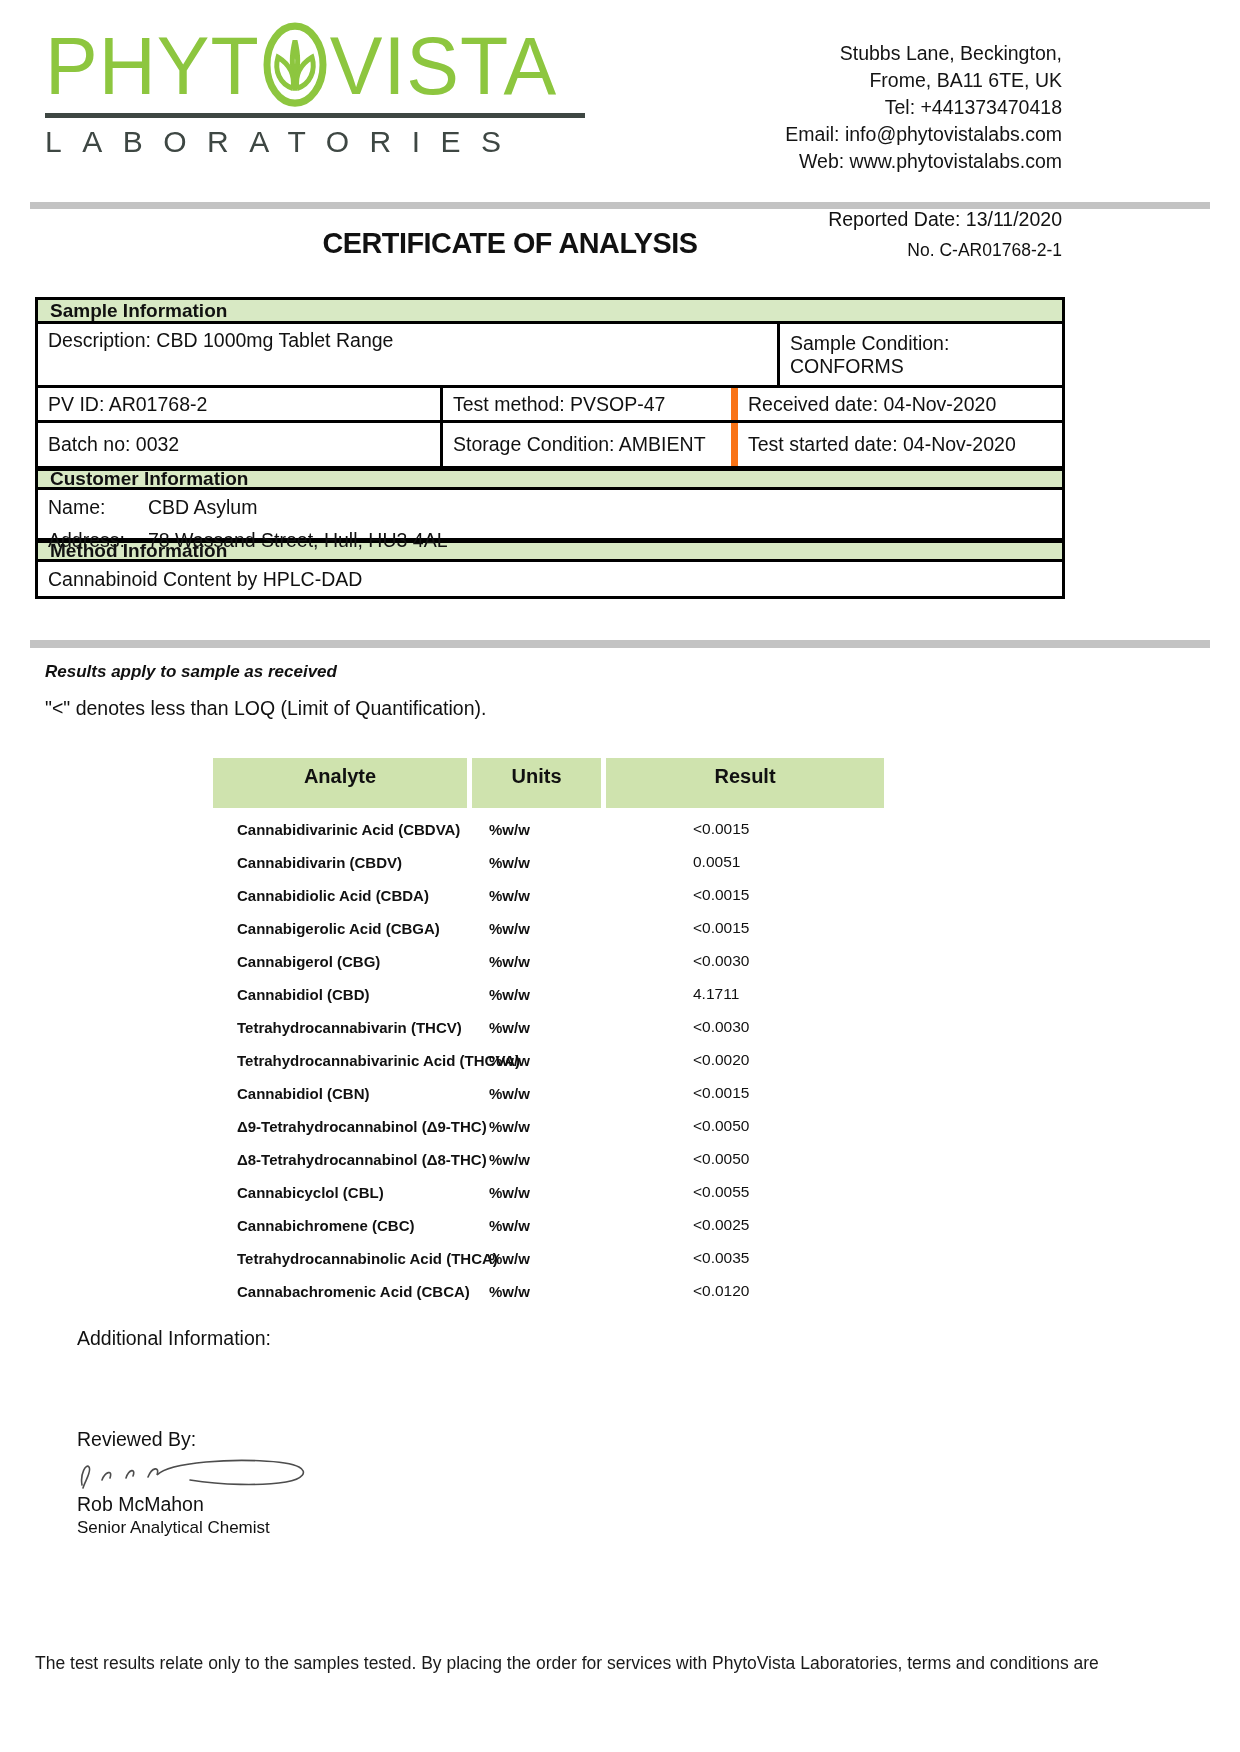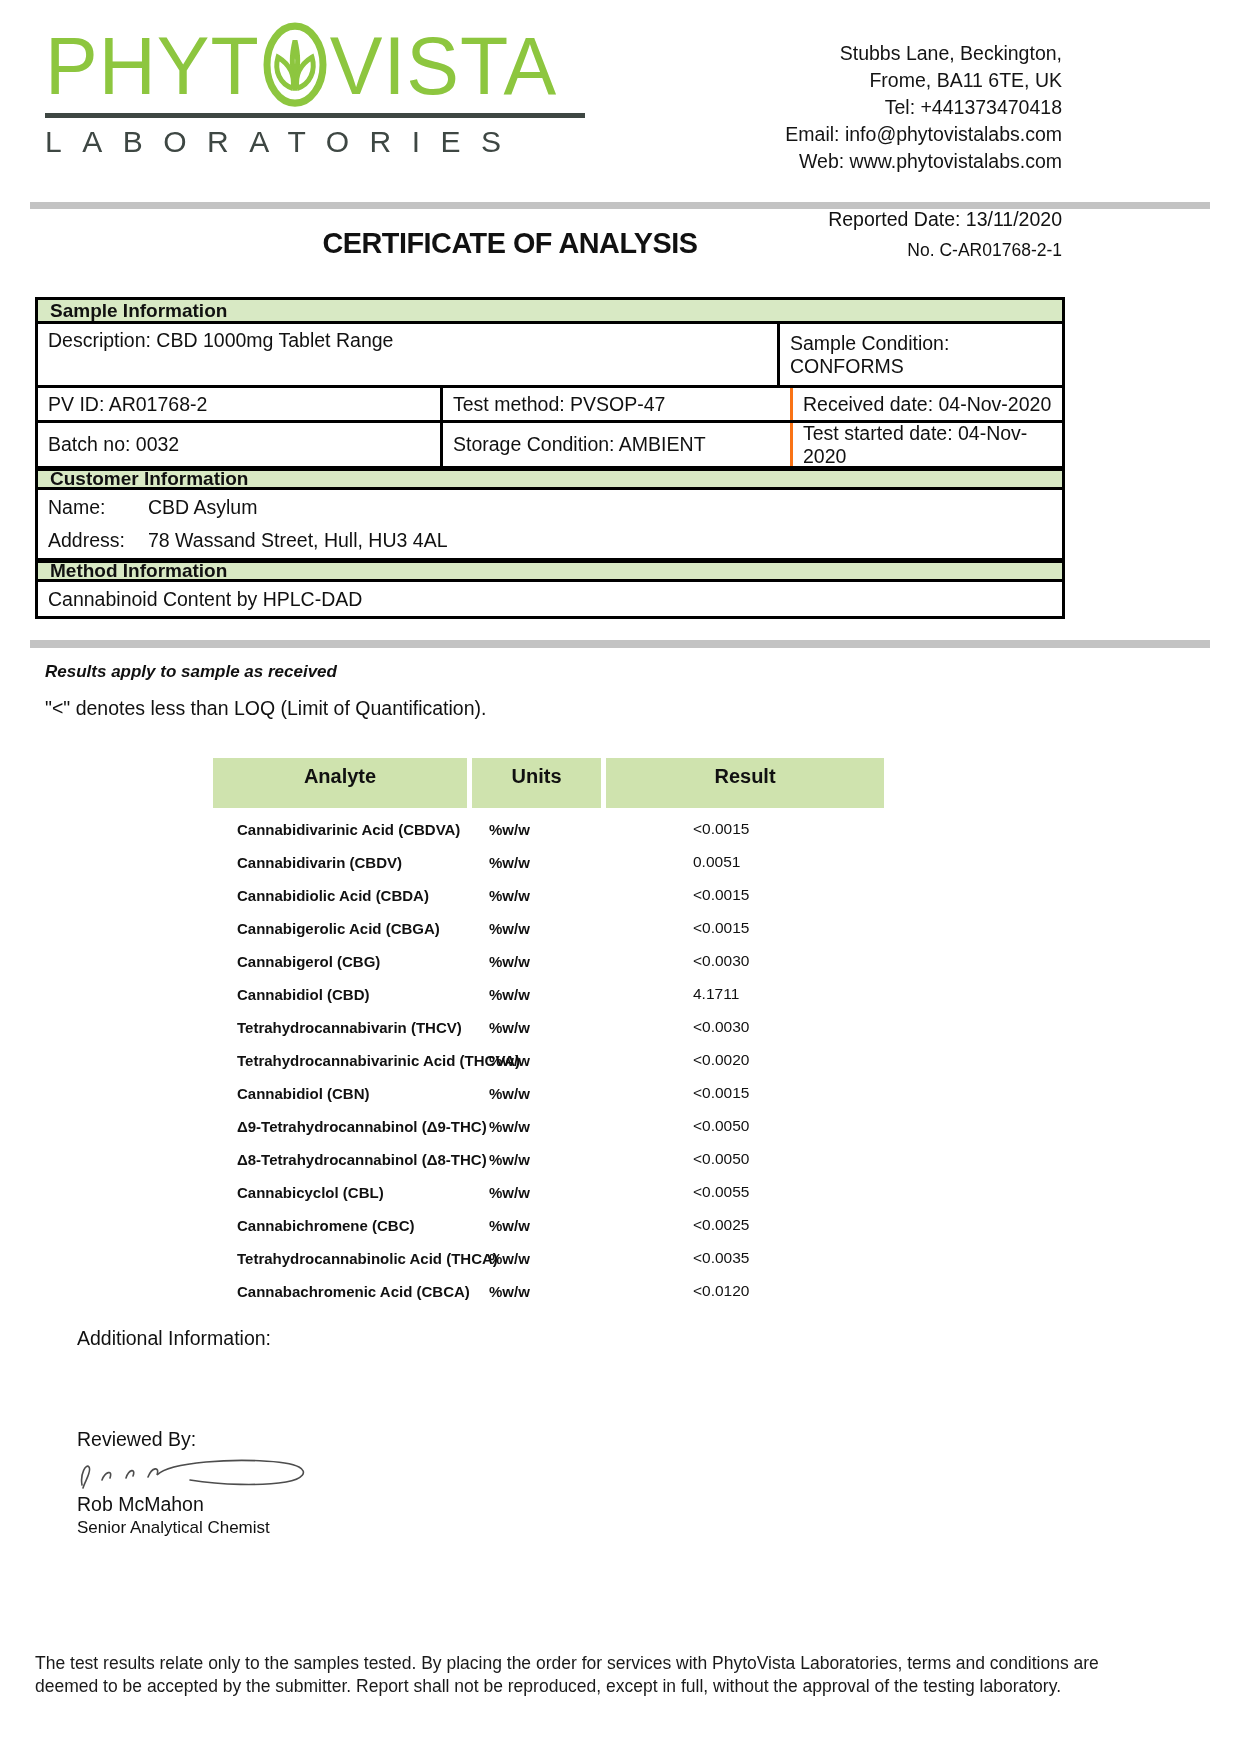--- a/index.html
+++ b/index.html
@@ -31,23 +31,23 @@
   .band.bt { border-top:5px solid #000; }
   .row { display:flex; }
   .rdesc { height:64px; border-bottom:3px solid #000; }
   .cdesc { width:742px; border-right:3px solid #000; padding:5px 10px; }
   .ccond { flex:1; display:flex; align-items:center; padding:0 10px; }
   .r3 { align-items:stretch; }
   .rpv { height:35px; border-bottom:3px solid #000; }
   .rbatch { height:43px; }
   .r3 .cell { display:flex; align-items:center; padding:0 10px; }
   .c1 { width:405px; border-right:3px solid #000; }
-  .c2 { width:350px; border-right:3px solid #f97316; }
+  .c2 { width:295px; border-right:7px solid #f97316; }
   .c3 { flex:1; }
-  .custcell { height:68px; padding:6px 10px 0 10px; }
+  .custcell { height:48px; padding:6px 10px 0 10px; }
   .custcell .line2 { margin-top:10px; }
   .lbl { display:inline-block; width:100px; }
   .methodcell { height:34px; display:flex; align-items:center; padding:0 10px; }
 
   
   .results-note { position:absolute; left:45px; top:662px; font-size:17px; font-weight:bold; font-style:italic; }
   .loq-note { position:absolute; left:45px; top:697px; font-size:19.5px; }
 
   
   .res-header { position:absolute; left:213px; top:758px; width:671px; height:50px; display:flex; }
@@ -224,16 +224,15 @@
   <div class="additional">Additional Information:</div>
   <div class="reviewed">Reviewed By:</div>
   <svg class="signature" width="250" height="52" viewBox="0 0 250 52">
     <path d="M10 38 C8 27 14 16 17 20 C20 24 13 34 11 41 M30 33 C33 25 41 22 38 31 M54 31 C57 22 64 21 61 29 M76 30 C80 20 88 19 85 28 C93 20 112 17 134 15 C166 12 214 13 227 20 C236 25 231 32 214 35 C188 39 150 38 118 33" fill="none" stroke="#4d4d4d" stroke-width="1.6" stroke-linecap="round"></path>
   </svg>
   <div class="signer-name">Rob McMahon</div>
   <div class="signer-title">Senior Analytical Chemist</div>
 
   <div class="footer">
     <div>The test results relate only to the samples tested.  By placing the order for services with PhytoVista Laboratories, terms and conditions are</div>
-    <div>deemed to be accepted by the submitter. Report shall not be reproduced, except in full, without the approval of the testing laboratory.</div>
   </div>
 
 </div>
 
 </body></html>

